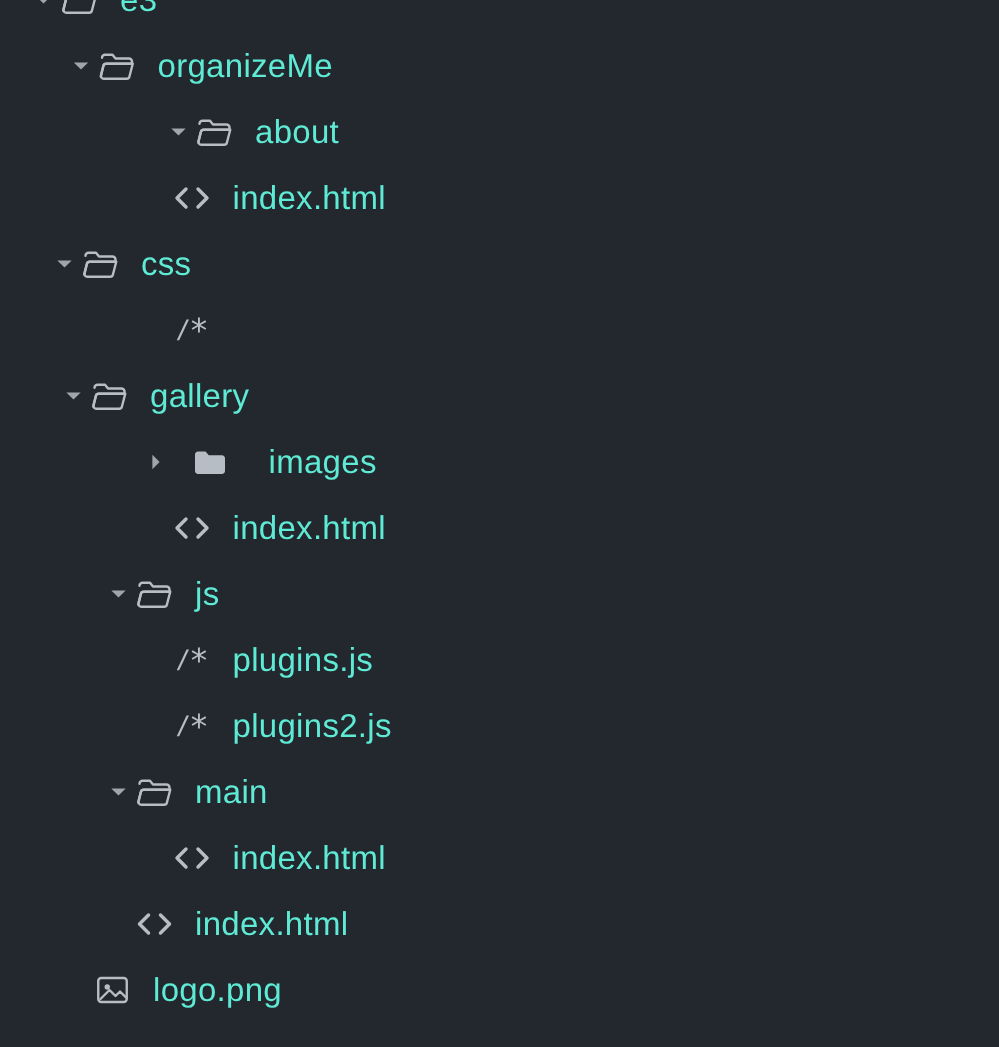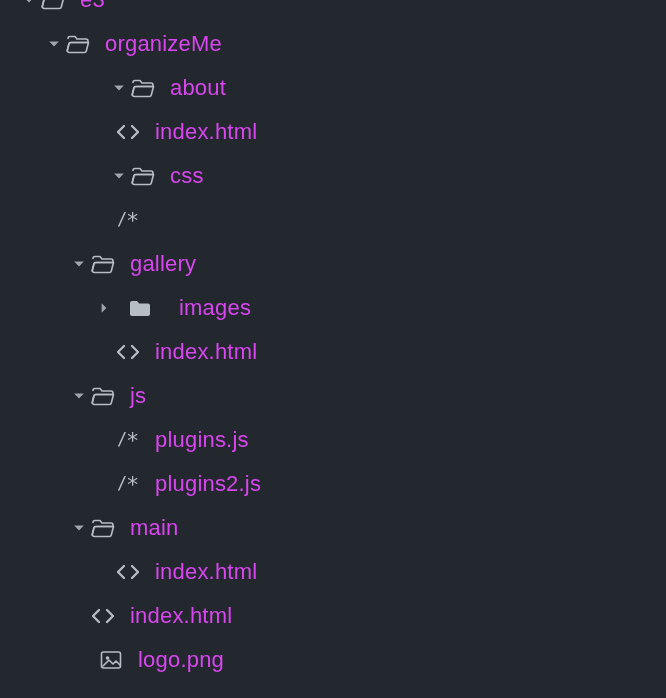--- a/index.html
+++ b/index.html
@@ -42,21 +42,21 @@
     justify-content:center;
     align-items:center;
     margin-right:14px;
     flex-shrink:0;
     color:#b7bdc4;
   }
   .icon svg{
     display:block;
   }
   .lbl{
-    color:#d946ef;
+    color:#5eead4;
     font-weight:400;
     letter-spacing:0.2px;
   }
   .wrap{
     position:relative;
     width:666px;
     height:698px;
   }
 </style>
 </head>
@@ -110,21 +110,21 @@
       <div class="row" style="padding-left: 93px;">
         <span class="disclosure"></span>
         <span class="icon">
           <svg width="24" height="18" viewBox="0 0 24 18" fill="none" stroke="currentColor" stroke-width="2.3" stroke-linecap="round" stroke-linejoin="round">
             <polyline points="8,3 2,9 8,15"></polyline>
             <polyline points="16,3 22,9 16,15"></polyline>
           </svg>
         </span>
         <span class="lbl">index.html</span>
       </div>
-      <div class="row" style="padding-left: 108px;">
+      <div class="row" style="padding-left: 32px;">
         <span class="disclosure">
           <svg viewBox="0 0 10 10" fill="currentColor">
             <path d="M1 3 L5 7 L9 3 Z"></path>
           </svg>
         </span>
         <span class="icon">
           <svg width="24" height="20" viewBox="0 0 24 20" fill="none" stroke="currentColor" stroke-width="1.6">
             <path d="M2 4.5 C2 3.4 2.9 2.5 4 2.5 L9 2.5 L11 5 L20 5 C21.1 5 22 5.9 22 7 L22 8.5 L4.8 8.5 C3.9 8.5 3.1 9.1 2.9 10 L1.2 17" stroke-linejoin="round" stroke-linecap="round"></path>
             <path d="M4.8 8.5 L22.5 8.5 L20.3 17 C20.1 17.9 19.3 18.5 18.4 18.5 L3.2 18.5 C2 18.5 1.1 17.4 1.3 16.2 L2.9 10 C3.1 9.1 3.9 8.5 4.8 8.5 Z" stroke-linejoin="round"></path>
           </svg>
@@ -133,21 +133,21 @@
       </div>
       <div class="row" style="padding-left: 93px;">
         <span class="disclosure"></span>
         <span class="icon">
           <svg width="26" height="20" viewBox="0 0 26 20">
             <text x="2" y="15" font-size="17" font-family="Menlo,Consolas,monospace" fill="#b7bdc4">/</text>
             <text x="11" y="18" font-size="22" font-family="Menlo,Consolas,monospace" fill="#b7bdc4">*</text>
           </svg>
         </span>
       </div>
-      <div class="row" style="padding-left: 68px;">
+      <div class="row" style="padding-left: 38px;">
         <span class="disclosure">
           <svg viewBox="0 0 10 10" fill="currentColor">
             <path d="M1 3 L5 7 L9 3 Z"></path>
           </svg>
         </span>
         <span class="icon">
           <svg width="24" height="20" viewBox="0 0 24 20" fill="none" stroke="currentColor" stroke-width="1.6">
             <path d="M2 4.5 C2 3.4 2.9 2.5 4 2.5 L9 2.5 L11 5 L20 5 C21.1 5 22 5.9 22 7 L22 8.5 L4.8 8.5 C3.9 8.5 3.1 9.1 2.9 10 L1.2 17" stroke-linejoin="round" stroke-linecap="round"></path>
             <path d="M4.8 8.5 L22.5 8.5 L20.3 17 C20.1 17.9 19.3 18.5 18.4 18.5 L3.2 18.5 C2 18.5 1.1 17.4 1.3 16.2 L2.9 10 C3.1 9.1 3.9 8.5 4.8 8.5 Z" stroke-linejoin="round"></path>
           </svg>
@@ -238,21 +238,21 @@
       <div class="row" style="padding-left: 68px;">
         <span class="disclosure"></span>
         <span class="icon">
           <svg width="24" height="18" viewBox="0 0 24 18" fill="none" stroke="currentColor" stroke-width="2.3" stroke-linecap="round" stroke-linejoin="round">
             <polyline points="8,3 2,9 8,15"></polyline>
             <polyline points="16,3 22,9 16,15"></polyline>
           </svg>
         </span>
         <span class="lbl">index.html</span>
       </div>
-      <div class="row" style="padding-left: 76px;">
+      <div class="row" style="padding-left: 40px;">
         <span class="disclosure"></span>
         <span class="icon">
           <svg width="22" height="20" viewBox="0 0 22 20" fill="none" stroke="currentColor" stroke-width="1.6">
             <rect x="1.5" y="2" width="19" height="16" rx="2"></rect>
             <circle cx="7.5" cy="8" r="1.8" fill="currentColor" stroke="none"></circle>
             <path d="M3 16 L9 10 L13 14 L16 11 L20 15" stroke-linejoin="round" stroke-linecap="round"></path>
           </svg>
         </span>
         <span class="lbl">logo.png</span>
       </div>

